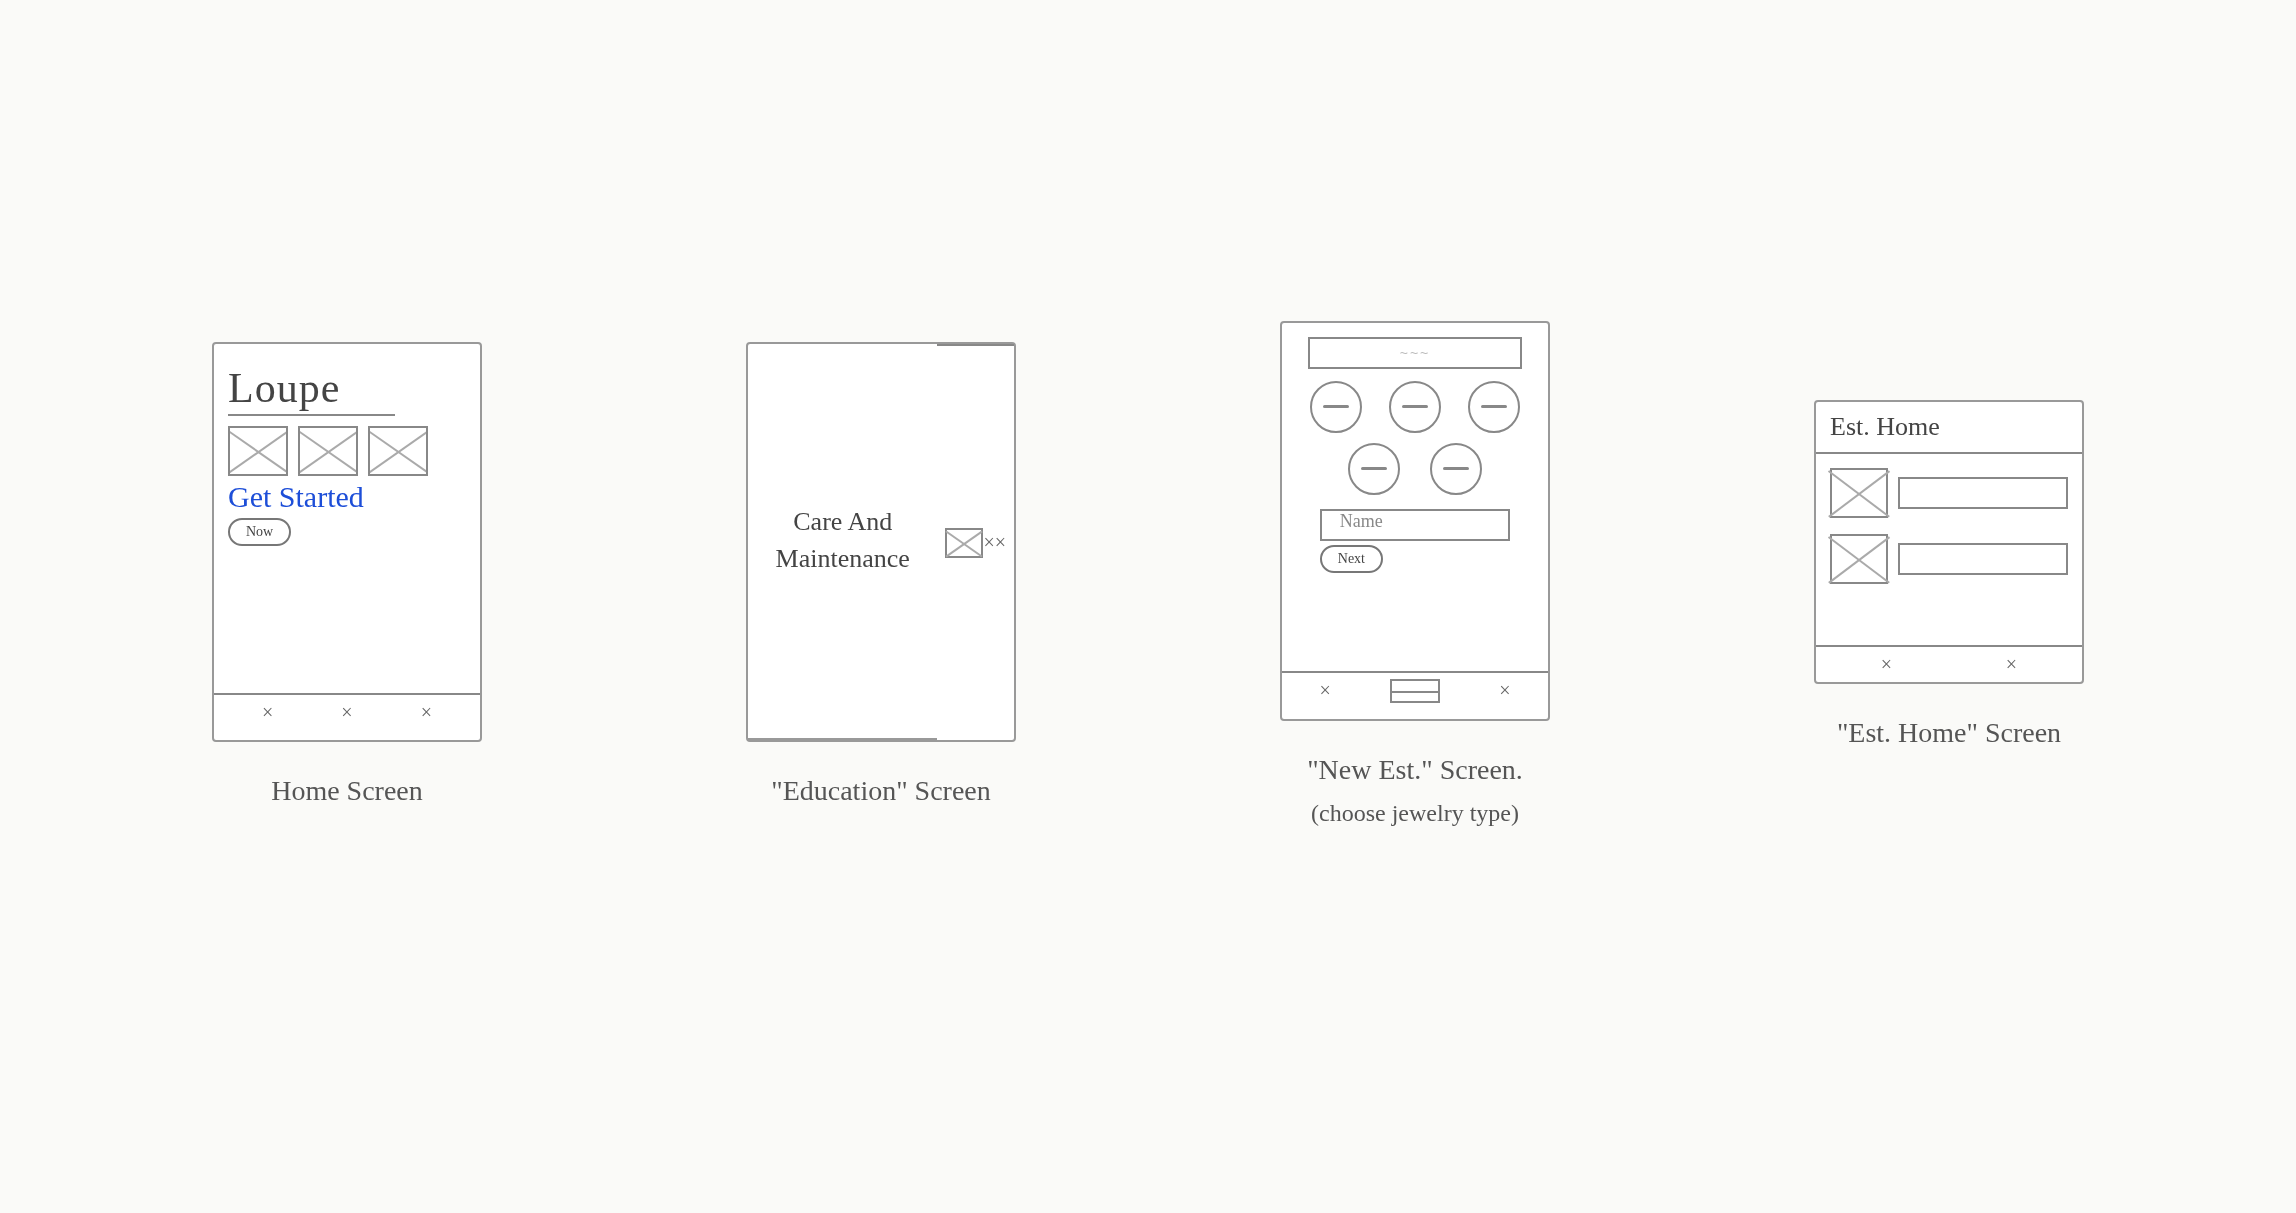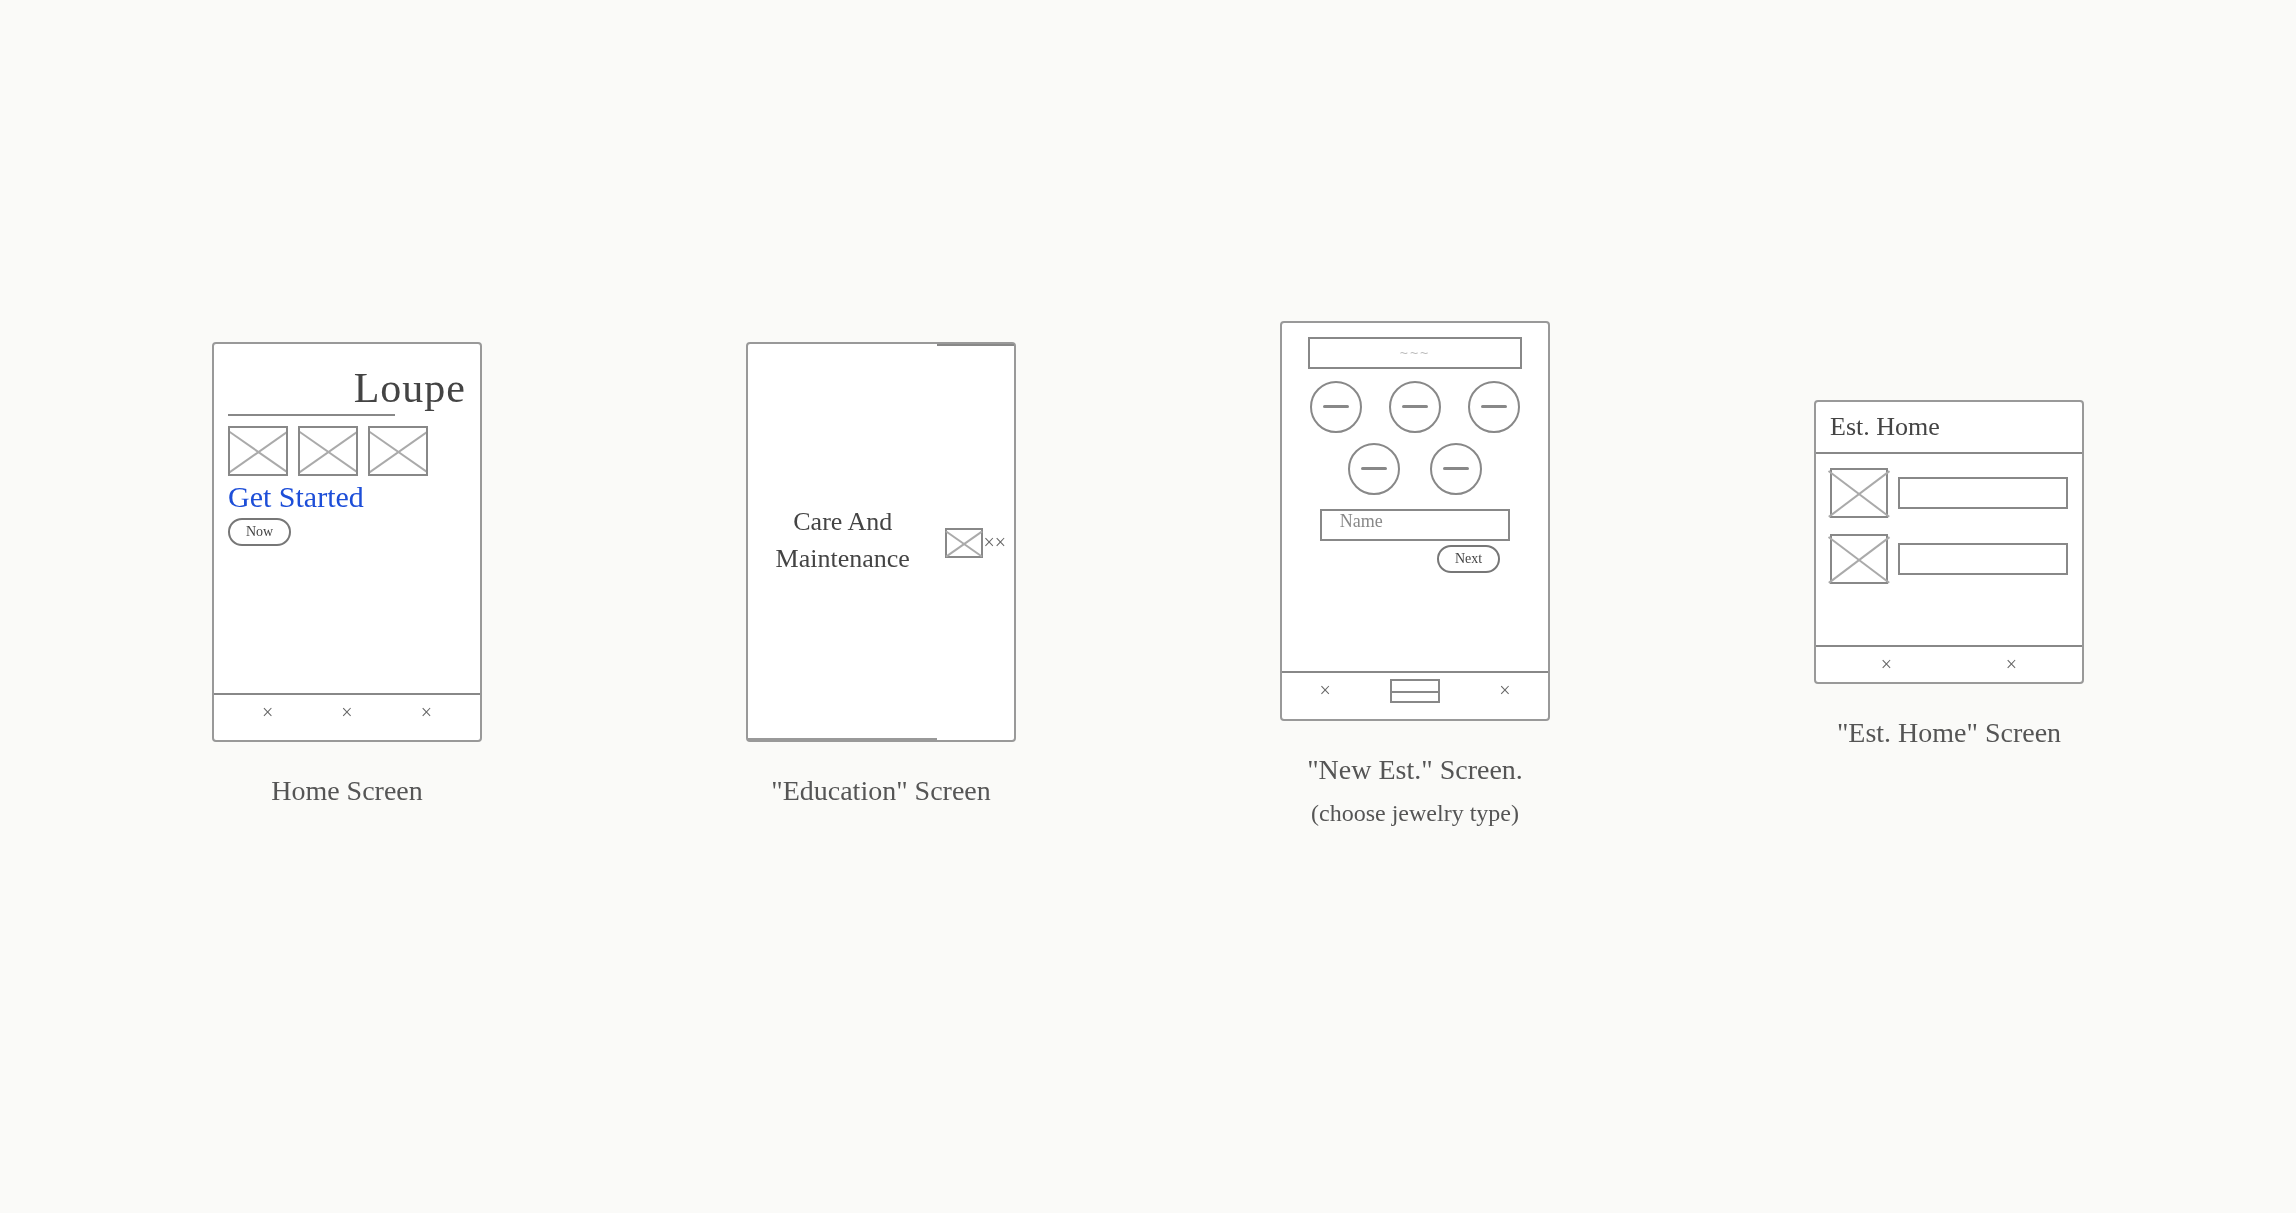--- a/index.html
+++ b/index.html
@@ -65,21 +65,20 @@
       flex-direction: column;
       gap: 8px;
     }
 
     .screen1 .app-title {
       font-family: 'Comic Sans MS', 'Chalkboard SE', cursive;
       font-size: 42px;
       color: #444;
       margin-bottom: 2px;
       letter-spacing: 1px;
-      text-align: right;
     }
 
     .screen1 .title-underline {
       border: none;
       border-top: 2px solid #888;
       width: 70%;
       margin-bottom: 10px;
     }
 
     .screen1 .image-row {
@@ -483,21 +482,21 @@
             <div class="circle-inner"></div>
           </div>
         <div class="circle-icon">
             <div class="circle-inner"></div>
           </div>
       </div>
       <div style="display:flex;flex-direction:column;align-items:center;">
         <div class="name-field">
           <span class="name-label">Name</span>
         </div>
-        <div class="next-btn-area" style="width:80%;display:flex;justify-content:flex-end;">
+        <div class="next-btn-area" style="width:80%;display:flex;justify-content:flex-start;">
           <div class="oval-btn">Next</div>
         </div>
       </div>
       <div class="bottom-nav-area" style="display:flex;justify-content:space-around;align-items:center;border-top:2px solid #888;padding:6px 8px;margin:auto -14px 0 -14px;">
         <span class="nav-x">×</span>
         <div class="bottom-rect-btn"></div>
         <span class="nav-x">×</span>
       </div>
     </div>
     <div class="phone-label">

